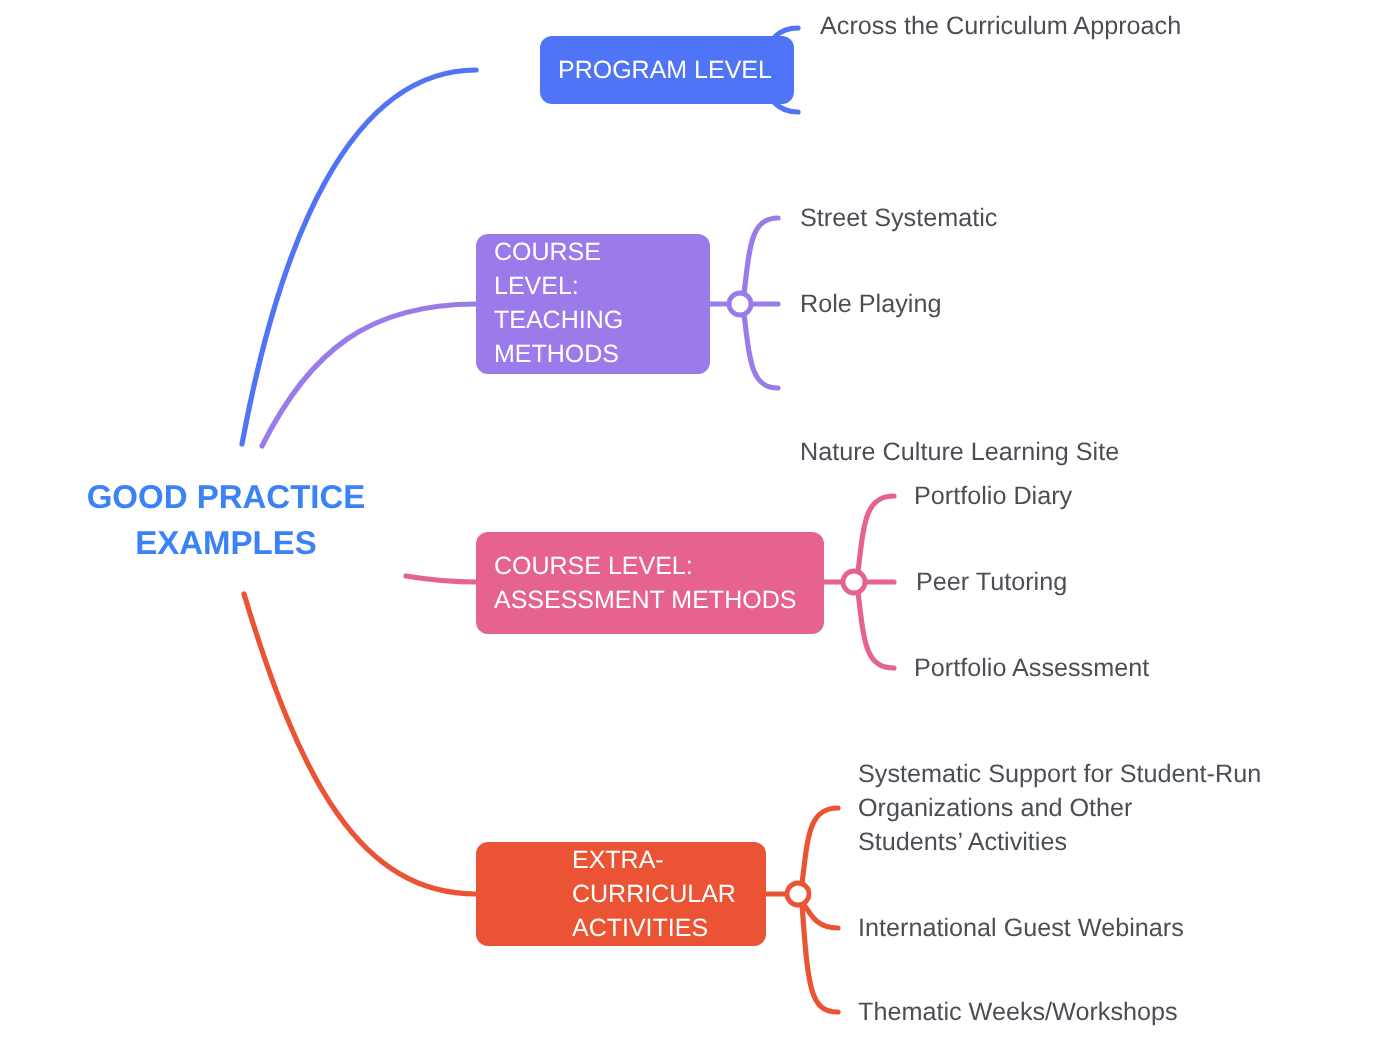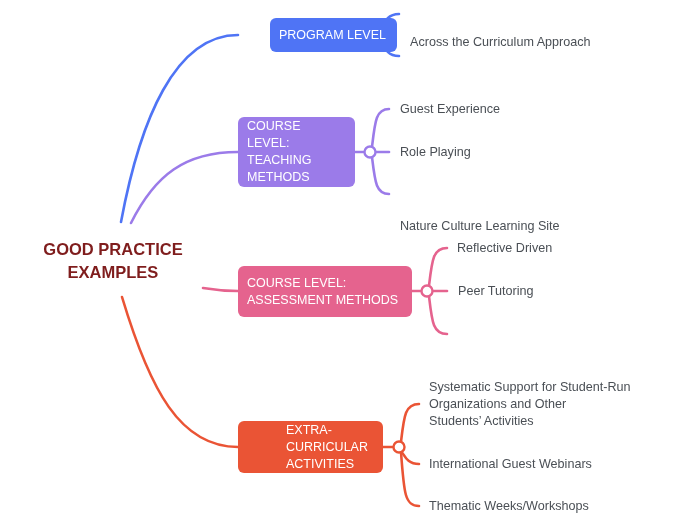--- a/index.html
+++ b/index.html
@@ -1,18 +1,18 @@
 <!DOCTYPE html>
 <html><head>
 <meta charset="utf-8">
 <style>
   html, body { margin:0; padding:0; background:#ffffff; }
   body { width:693px; height:523px; position:relative; overflow:hidden; font-family:"Liberation Sans", "DejaVu Sans", sans-serif; }
   #canvas { position:absolute; left:0; top:0; width:693px; height:523px; }
-  .root { position:absolute; left:22px; top:238px; width:182px; text-align:center; font-weight:bold; font-size:16.5px; line-height:23px; color:#7f1d1d; }
+  .root { position:absolute; left:22px; top:238px; width:182px; text-align:center; font-weight:bold; font-size:16.5px; line-height:23px; color:#3b82f6; }
   .topic { position:absolute; color:#ffffff; font-size:12.5px; line-height:17px; border-radius:6px; padding:0 9px; box-sizing:border-box; display:flex; flex-direction:column; justify-content:center; white-space:pre-line; }
   .sub { position:absolute; color:#4a4f55; font-size:12.6px; line-height:17px; white-space:pre-line; }
   svg { position:absolute; left:0; top:0; }
 </style>
 </head>
 <body>
 
 <div id="canvas">
   <svg id="lines" width="693" height="523">
       <path d="M121 222 C 140 120, 175 35, 238 35" fill="none" stroke="#4f74f5" stroke-width="2.6" stroke-linecap="round"></path>
@@ -41,37 +41,38 @@
     </svg>
 
   <div class="root">
     <div>GOOD PRACTICE</div>
     <div>EXAMPLES</div>
   </div>
 
   <div class="topic" id="t0" style="left: 238px; top: 18px; width: 127px; height: 34px; background: rgb(79, 116, 245); margin-left: 32px;">
     <span>PROGRAM LEVEL</span>
   </div>
-  <div class="sub" style="left:410px; top:5px;margin-top:29px;">Across the Curriculum Approach</div>
+  <div class="sub" style="left:410px; top:5px;">Across the Curriculum Approach</div>
 
   <div class="topic" id="t1" style="left: 238px; top: 117px; width: 117px; height: 70px; background: rgb(155, 123, 233);">
     <span>COURSE LEVEL:
 TEACHING
 METHODS</span>
   </div>
-  <div class="sub" style="left:400px; top:101px;">Guest Experience</div>
+  <div class="sub" style="left:400px; top:101px;">Street Systematic</div>
   <div class="sub" style="left:400px; top:144px;">Role Playing</div>
   <div class="sub" style="left:400px; top:186px;margin-top:32px;">Nature Culture Learning Site</div>
 
   <div class="topic" id="t2" style="left: 238px; top: 266px; width: 174px; height: 51px; background: rgb(229, 99, 142);">
     <span>COURSE LEVEL:
 ASSESSMENT METHODS</span>
   </div>
-  <div class="sub" style="left:457px; top:240px;">Reflective Driven</div>
+  <div class="sub" style="left:457px; top:240px;">Portfolio Diary</div>
   <div class="sub" style="left:458px; top:283px;text-align:right;">Peer Tutoring</div>
+  <div class="sub" style="left:457px; top:326px;">Portfolio Assessment</div>
 
   <div class="topic" id="t3" style="left: 238px; top: 421px; width: 145px; height: 52px; background: rgb(234, 84, 53); padding-left: 48px;">
     <span>EXTRA-CURRICULAR
 ACTIVITIES</span>
   </div>
   <div class="sub" style="left:429px; top:456px;">International Guest Webinars</div>
   <div class="sub" style="left:429px; top:379px;">Systematic Support for Student-Run
 Organizations and Other
 Students’ Activities</div>
   <div class="sub" style="left:429px; top:498px;">Thematic Weeks/Workshops</div>

